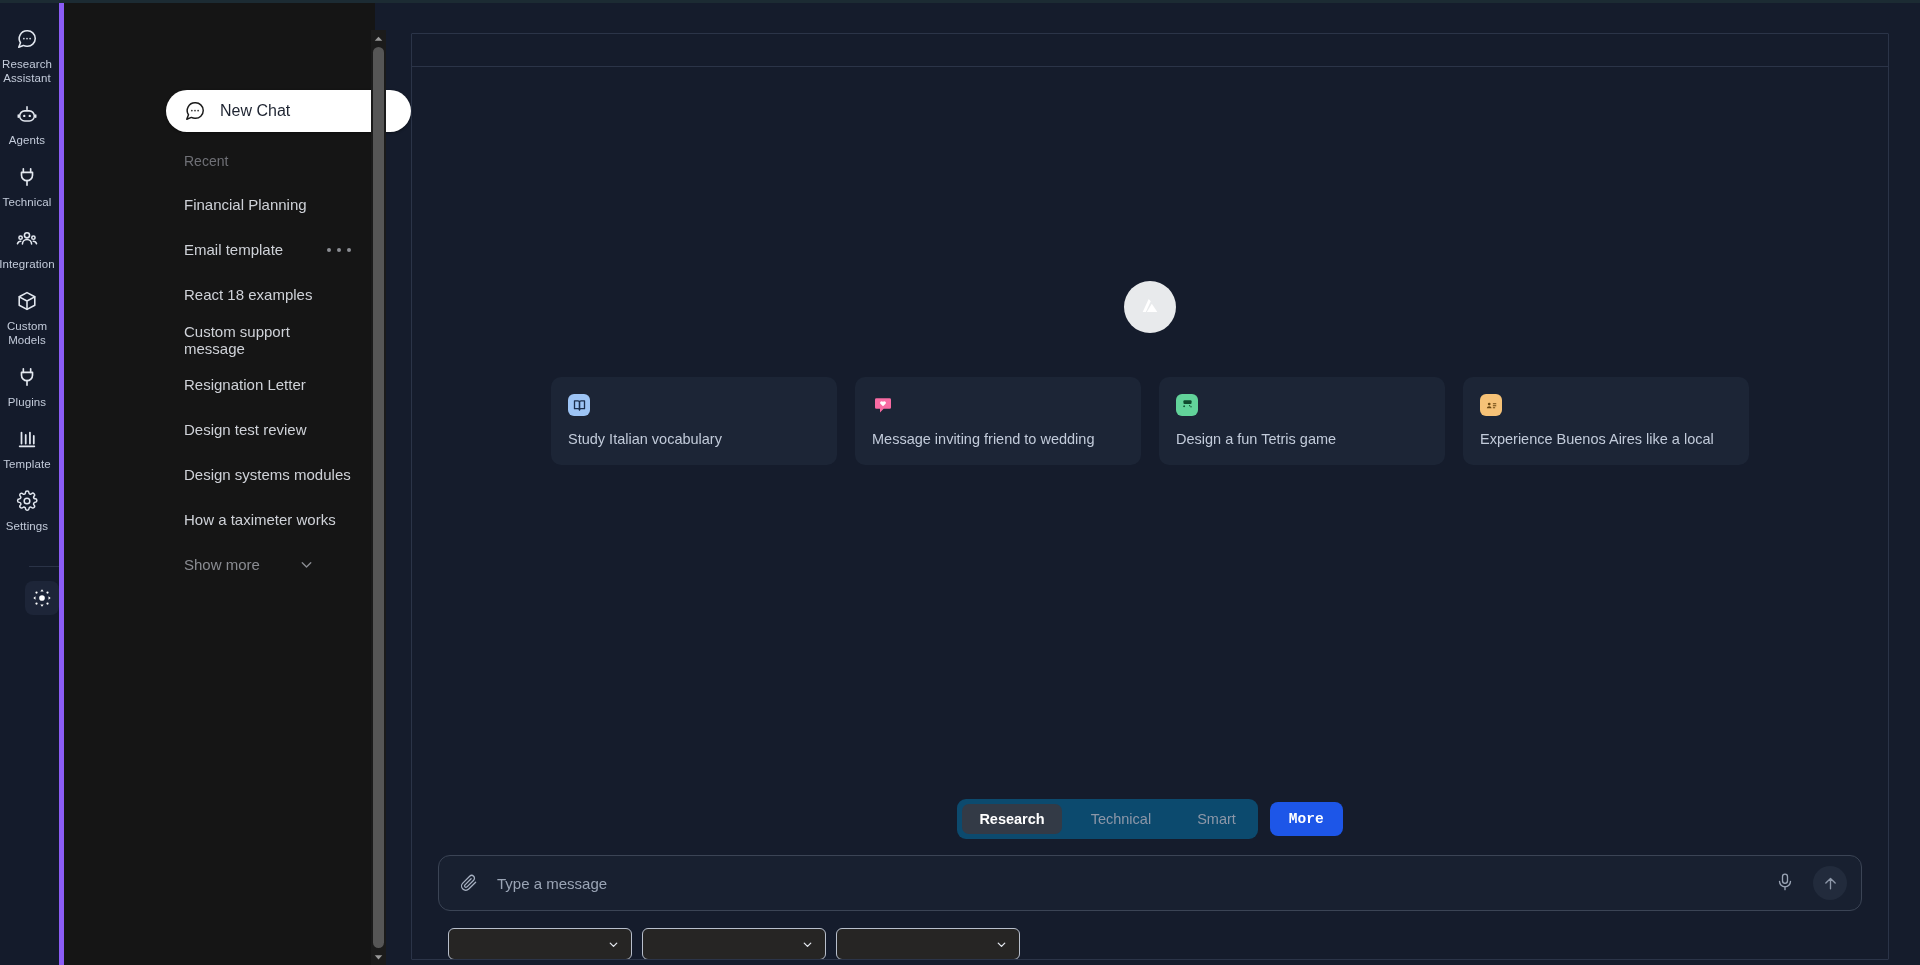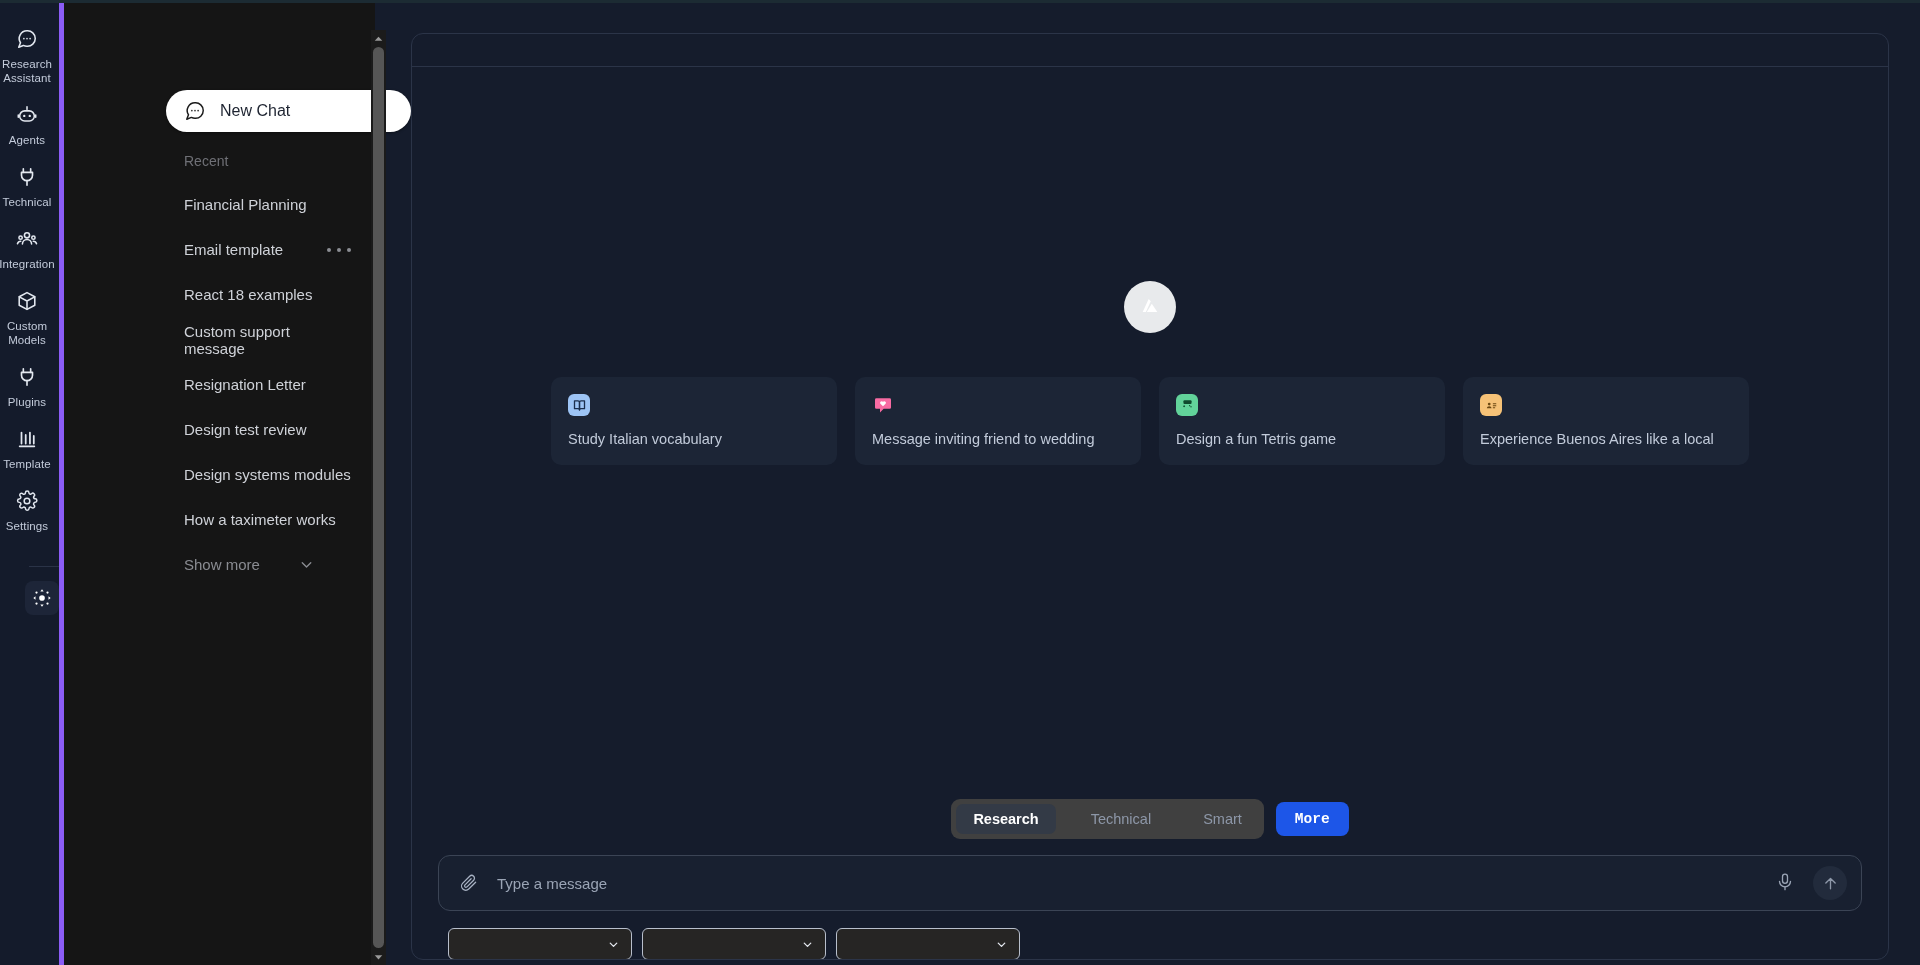--- a/index.html
+++ b/index.html
@@ -141,21 +141,21 @@
   
   .mainwrap {
     flex: 1; height: 965px;
     position: relative;
     padding: 33px 0 0 36px;
   }
   .panel {
     width: 1478px; height: 927px;
     background: #151c2c;
     border: 1px solid #2b3448;
-    border-radius: 12px;
+    border-radius: 1px;
     position: relative;
     overflow: hidden;
   }
   .panel-header {
     height: 33px;
     border-bottom: 1px solid #2b3448;
     width: 100%;
   }
   .panel-body {
     position: relative;
@@ -195,24 +195,24 @@
   .card-label { font-size: 14.5px; color: #c2cbda; line-height: 18px; }
 
   
   .pills-row {
     display: flex; justify-content: center; align-items: center;
     gap: 12px;
     margin-bottom: 16px;
   }
   .pill-group {
     display: flex; align-items: center;
-    background: #404040;
+    background: #0c4a6e;
     border-radius: 9px;
     padding: 5px;
-    gap: 18px;
+    gap: 12px;
   }
   .pill {
     padding: 7px 17px;
     border-radius: 7px;
     font-size: 14.5px;
     color: #8d97a8;
     cursor: pointer;
     font-weight: 400;
   }
   .pill.active {

